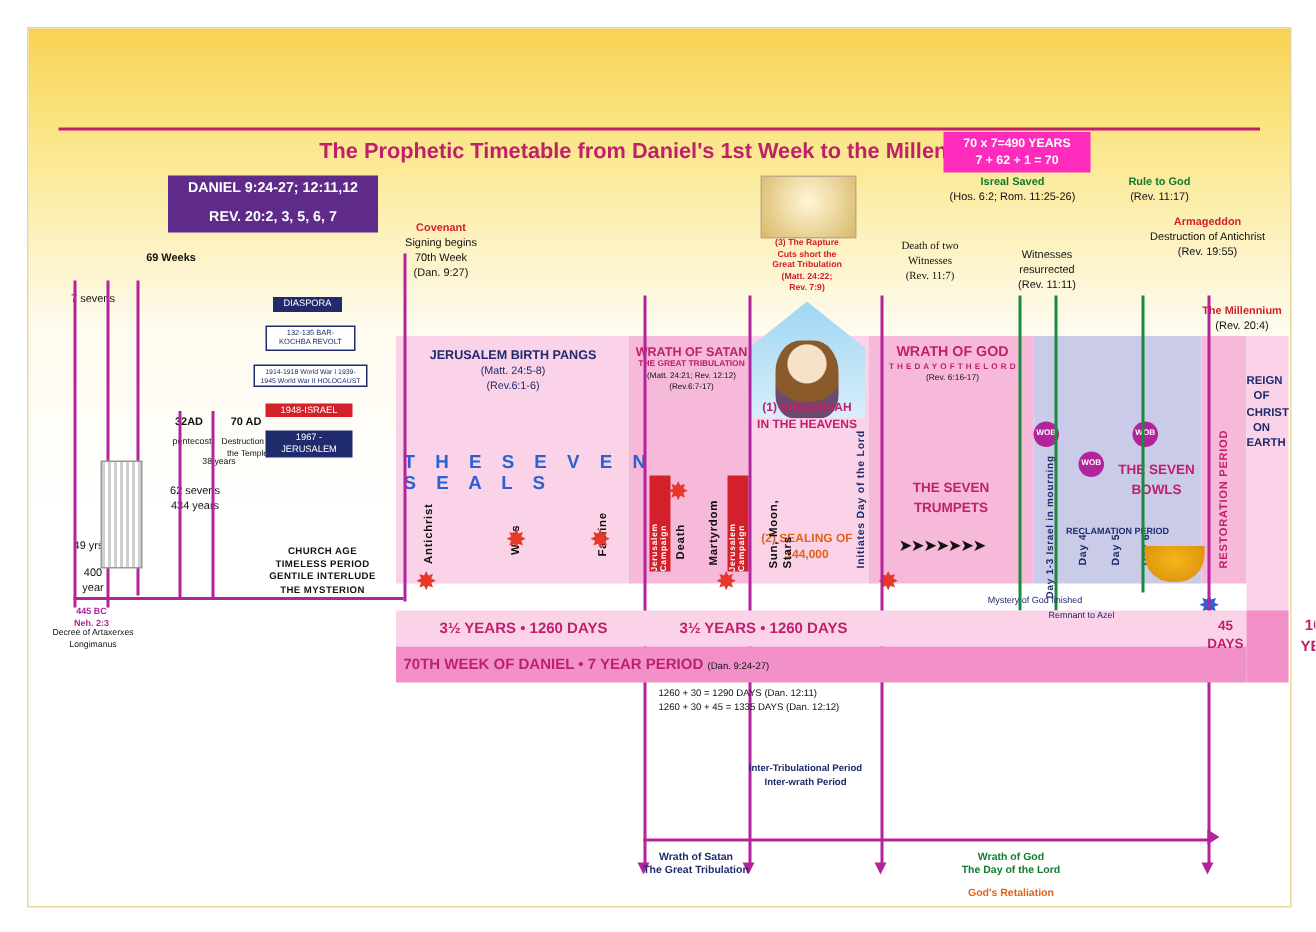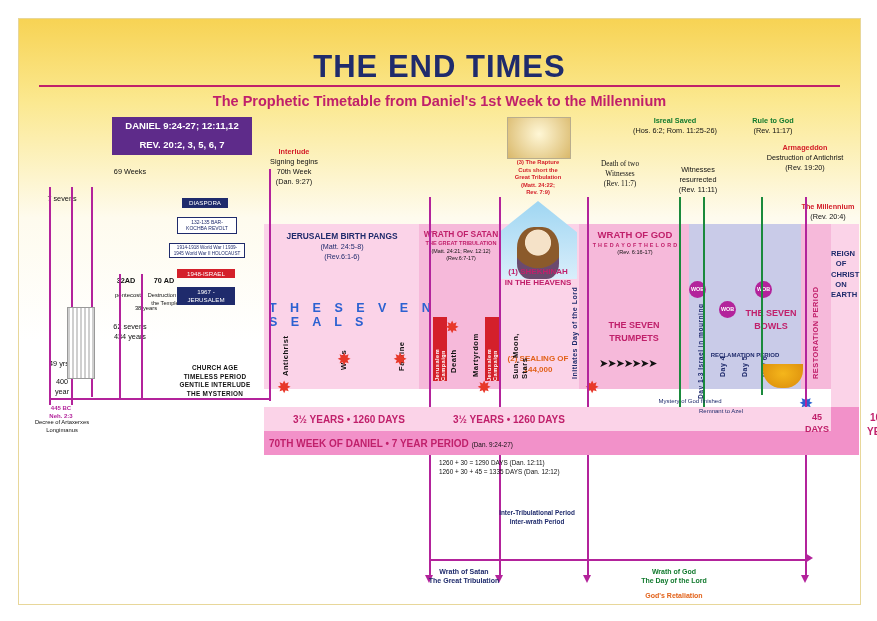--- a/index.html
+++ b/index.html
@@ -73,47 +73,50 @@
   }
   .trumpets{font-size:9px;font-weight:bold;color:#c0206b;text-align:center;line-height:1.4;}
   .bowls{font-size:9px;font-weight:bold;color:#c0206b;text-align:center;line-height:1.4;}
 </style>
 </head>
 <body>
 
 <div id="chart">
   <div class="canvas">
 
-    <div class="abs ttl">THE END TIMES</div>
     <div class="rule"></div>
     <div class="abs subttl">The Prophetic Timetable from Daniel's 1st Week to the Millennium</div>
 
     <div class="abs badge" style="left:93px;top:98px;width:128px;">DANIEL 9:24-27; 12:11,12</div>
     <div class="abs badge" style="left:93px;top:117px;width:128px;">REV. 20:2, 3, 5, 6, 7</div>
 
+    <div class="abs pinkbox" style="left:610px;top:69px;width:88px;">
+      <div>70 x 7=490 YEARS</div>
+      <div>7 + 62 + 1 = 70</div>
+    </div>
 
     <div class="abs lbl" style="left:610px;top:97px;width:92px;">
       <div class="green" style="font-weight:bold;">Isreal Saved</div>
       <div>(Hos. 6:2; Rom. 11:25-26)</div>
     </div>
     <div class="abs lbl" style="left:718px;top:97px;width:72px;">
       <div class="green" style="font-weight:bold;">Rule to God</div>
       <div>(Rev. 11:17)</div>
     </div>
     <div class="abs lbl" style="left:740px;top:124px;width:92px;">
       <div class="red" style="font-weight:bold;">Armageddon</div>
       <div>Destruction of Antichrist</div>
-      <div>(Rev. 19:20)</div>
+      <div>(Rev. 19:55)</div>
     </div>
     <div class="abs lbl" style="left:770px;top:183px;width:78px;">
       <div class="red" style="font-weight:bold;">The Millennium</div>
       <div>(Rev. 20:4)</div>
     </div>
 
-    <div class="abs lbl" style="left:81px;top:148px;width:60px;font-weight:normal;">69 Weeks</div>
+    <div class="abs lbl" style="left:65px;top:148px;width:60px;font-weight:bold;">69 Weeks</div>
     <div class="abs lbl" style="left:22px;top:175px;width:42px;">7 sevens</div>
     <div class="abs lbl" style="left:86px;top:303px;width:50px;">
       <div>62 sevens</div>
       <div>434 years</div>
     </div>
     <div class="abs lbl" style="left:25px;top:340px;width:32px;">49 yrs.</div>
     <div class="abs lbl" style="left:93px;top:257px;width:28px;font-weight:bold;">32AD</div>
     <div class="abs lbl" style="left:93px;top:272px;width:32px;font-size:6px;">pentecost</div>
     <div class="abs lbl" style="left:130px;top:257px;width:30px;font-weight:bold;">70 AD</div>
     <div class="abs lbl" style="left:126px;top:273px;width:40px;font-size:5.6px;">Destruction of the Temple</div>
@@ -217,21 +220,21 @@
     <div class="abs rapture" style="left:488px;top:98px;width:62px;height:40px;background:radial-gradient(circle at 50% 40%,#fff7d6,#d9b86a);"></div>
     <div class="abs rapturecap" style="left:482px;top:140px;width:74px;">
       <div>(3) The Rapture</div>
       <div>Cuts short the</div>
       <div>Great Tribulation</div>
       <div>(Matt. 24:22;</div>
       <div>Rev. 7:9)</div>
     </div>
 
     <div class="abs lbl" style="left:240px;top:128px;width:70px;">
-      <div class="red" style="font-weight:bold;">Interlude</div>
+      <div class="red" style="font-weight:bold;">Covenant</div>
       <div>Signing begins</div>
       <div>70th Week</div>
       <div>(Dan. 9:27)</div>
     </div>
 
 
     <div class="abs lbl" style="left:570px;top:140px;width:62px;font-family:Liberation Serif, serif;">
       <div>Death of two Witnesses</div>
       <div>(Rev. 11:7)</div>
     </div>

